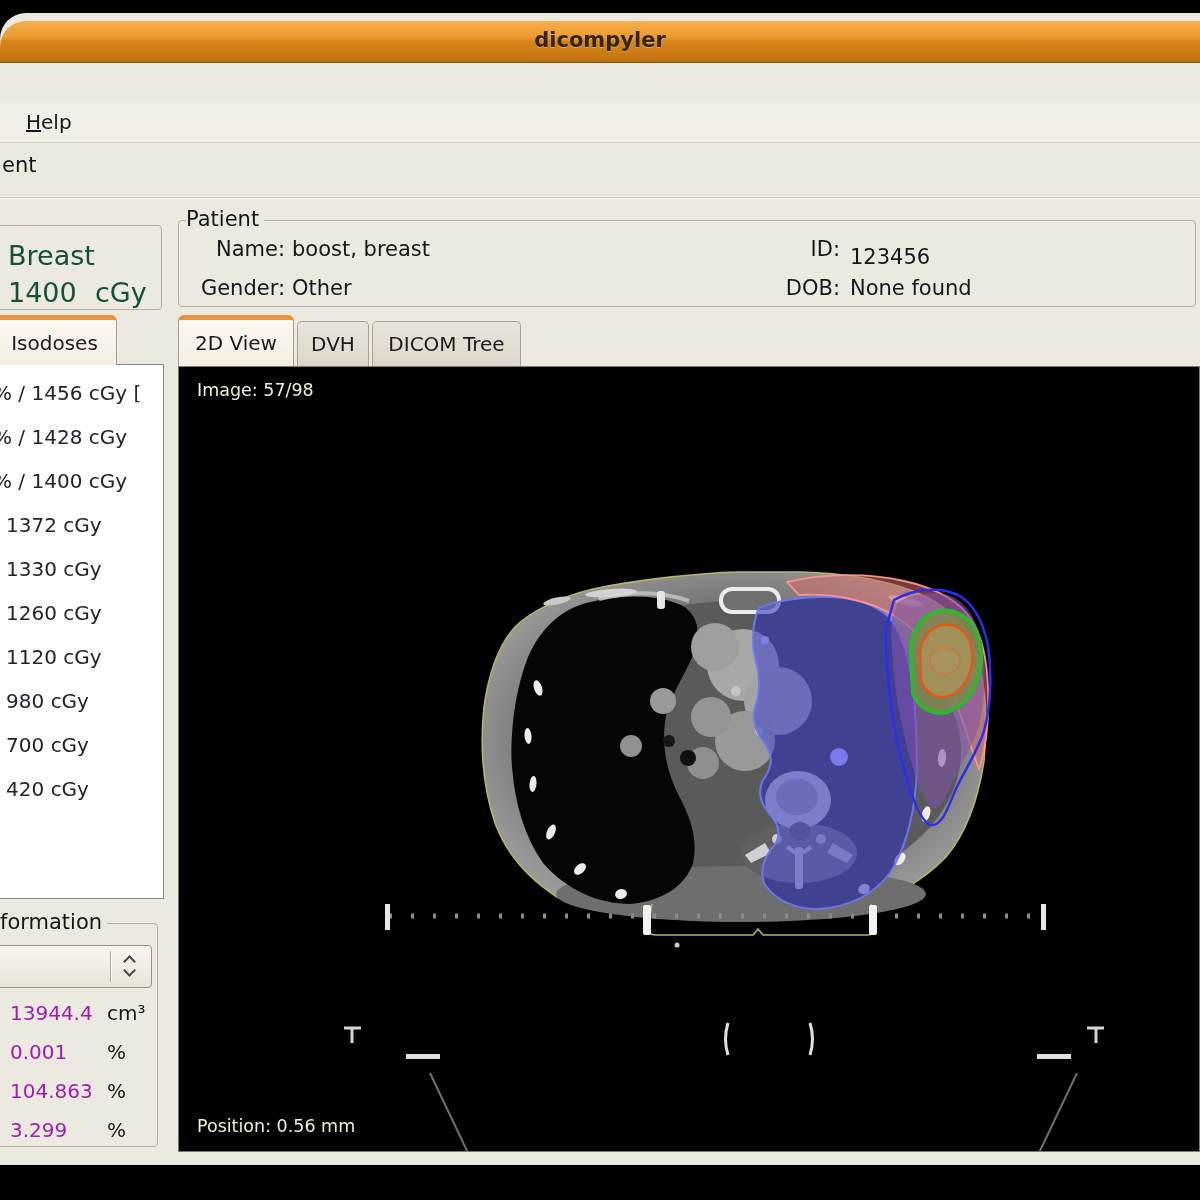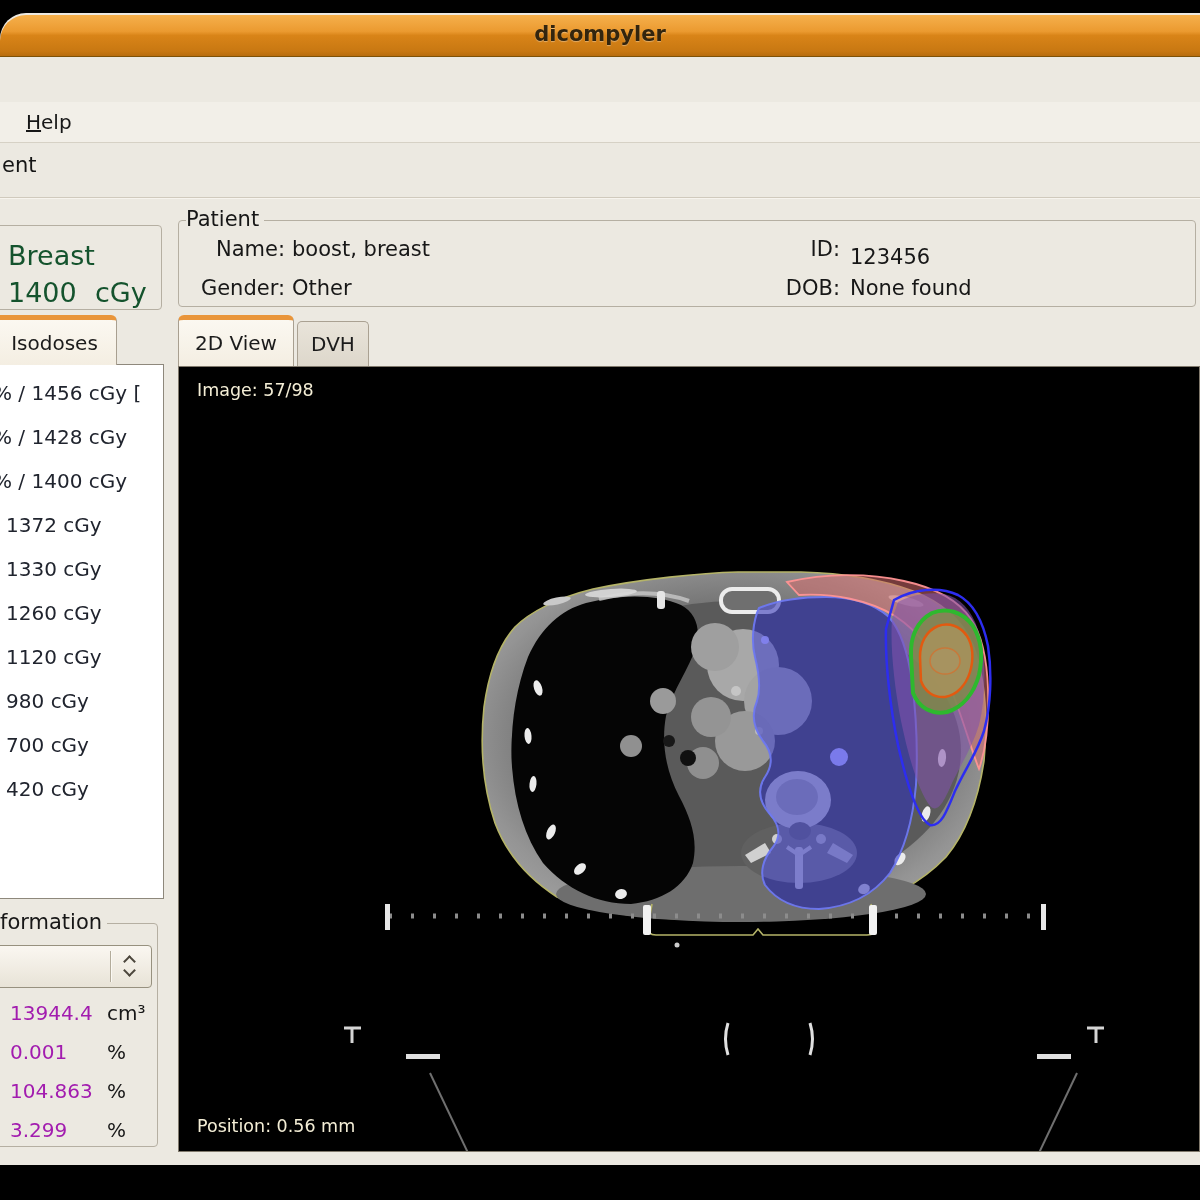--- a/index.html
+++ b/index.html
@@ -1,20 +1,20 @@
 <!DOCTYPE html>
 <html><head>
 <meta charset="utf-8">
 <style>
   * { margin:0; padding:0; box-sizing:border-box; }
   html,body { width:1200px; height:1200px; overflow:hidden; background:#000; font-family:"DejaVu Sans","Liberation Sans",sans-serif; }
   .window { position:absolute; left:0; top:13px; width:1200px; height:1152px; background:#ece9e1; border-top-left-radius:26px; overflow:hidden; }
 
   
-  .titlebar { position:absolute; left:0; top:2px; width:100%; height:42px;
+  .titlebar { position:absolute; left:0; top:8px; width:100%; height:42px;
     background:linear-gradient(#f5b04c 0%, #eb9a30 40%, #d98418 50%, #c87812 88%, #b86d0e 100%);
     border-bottom:1px solid #7e5207; border-top-left-radius:26px; }
   .win-title { position:absolute; left:0; right:0; top:7px; text-align:center; font-size:21px; font-weight:bold; color:#33250e; text-shadow:0 1px 1px rgba(255,255,255,.35); }
 
   
   .menubar { position:absolute; left:0; top:43px; width:100%; height:41px; background:#f2efe8; border-bottom:1px solid #d6d1c5;margin-top:46px; }
   .menu-item { position:absolute; left:20px; top:7px; display:block; font-size:20px; color:#171717; padding:1px 6px; }
   .menu-item::first-letter { text-decoration:underline; }
 
   .toolbar-frag { position:absolute; left:2px; top:140px; font-size:21px; color:#151515; }
@@ -128,20 +128,23 @@
   <div class="info-row" style="top:1105px;">
     <span class="info-val">3.299</span>
     <span class="info-unit">%</span>
   </div>
 
   <div class="tab active" style="left:178px; top:302px; width:116px; height:51px;">
     <span>2D View</span>
   </div>
   <div class="tab inactive" style="left:297px; top:308px; width:72px; height:45px;">
     <span>DVH</span>
+  </div>
+  <div class="tab inactive" style="left:372px; top:308px; width:149px; height:45px;">
+    <span>DICOM Tree</span>
   </div>
 
   <div class="viewer">
     <span class="viewer-label" style="left:18px; top:13px;text-align:center;">Image: 57/98</span>
     <span class="viewer-label" style="left:18px; bottom:15px;">Position: 0.56 mm</span>
 
     <svg width="1020" height="784" viewBox="178 366 1020 784">
       <defs>
         <radialGradient id="gBody" cx="0.5" cy="0.48" r="0.62">
           <stop offset="0%" stop-color="#6f6f6f"></stop>

